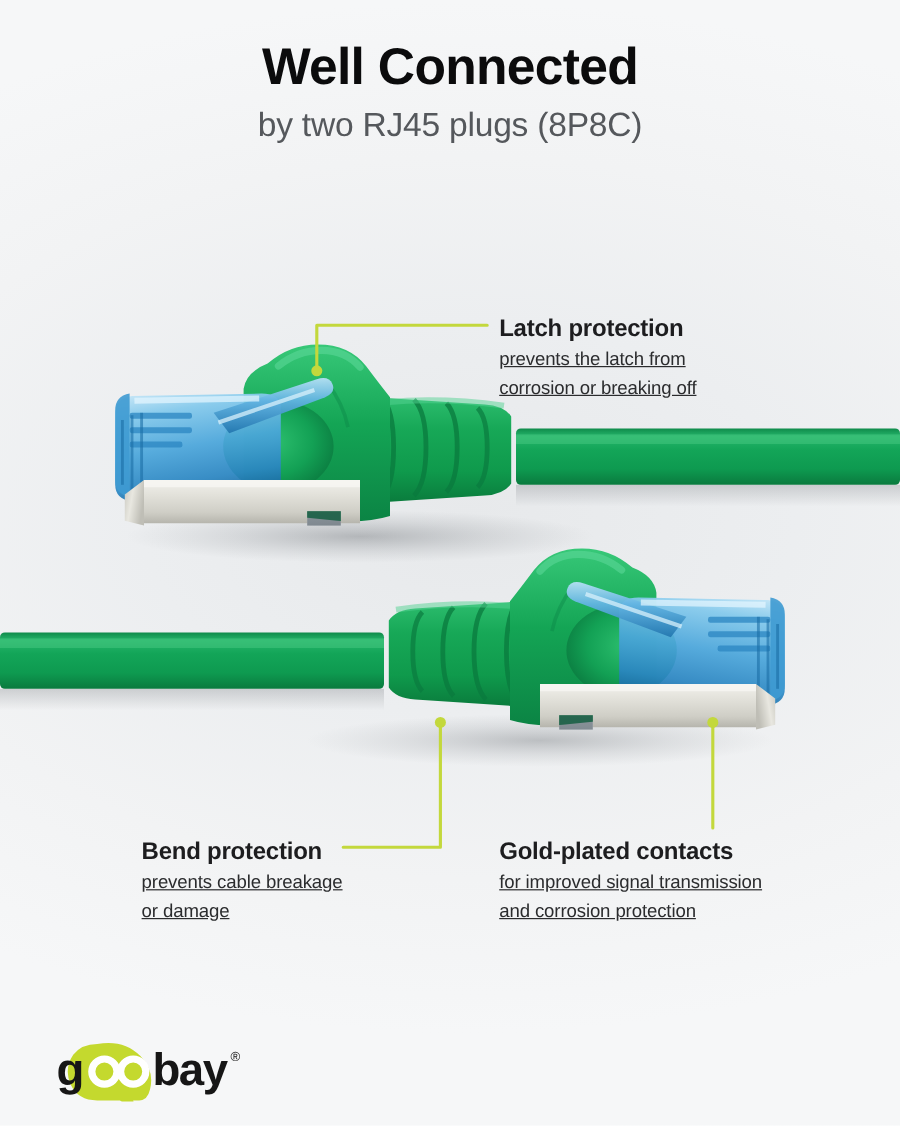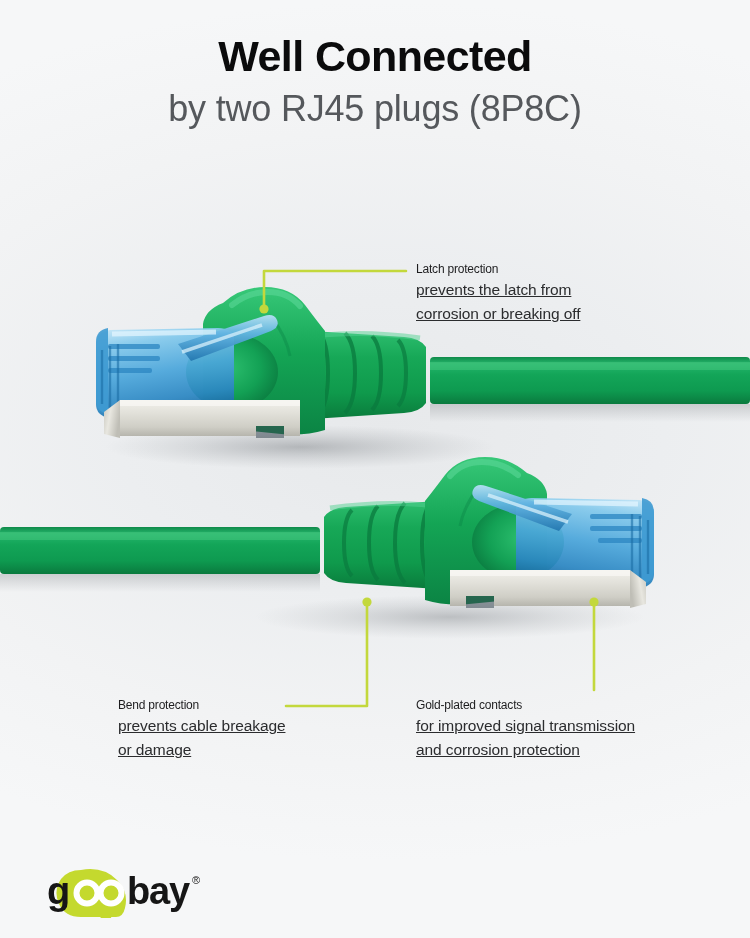--- a/index.html
+++ b/index.html
@@ -34,33 +34,33 @@
   }
   .title {
     font-size: 43px;
     font-weight: bold;
     color: #0b0b0c;
     letter-spacing: -0.6px;
     line-height: 1.05;
     margin: 0;
   }
   .subtitle {
-    font-size: 36px;
+    font-size: 28px;
     font-weight: normal;
     color: #55585c;
     letter-spacing: -0.2px;
     line-height: 1.2;
     margin: 8px 0 0 0;
   }
 
   
   .callout { position: absolute; }
   .callout-title {
-    font-size: 12px;
-    font-weight: normal;
+    font-size: 20px;
+    font-weight: bold;
     color: #1d1d1f;
     letter-spacing: -0.2px;
     line-height: 1.25;
     white-space: nowrap;
   }
   .callout-body {
     font-size: 15.5px;
     color: #2b2c2e;
     letter-spacing: -0.1px;
     line-height: 1.42;

